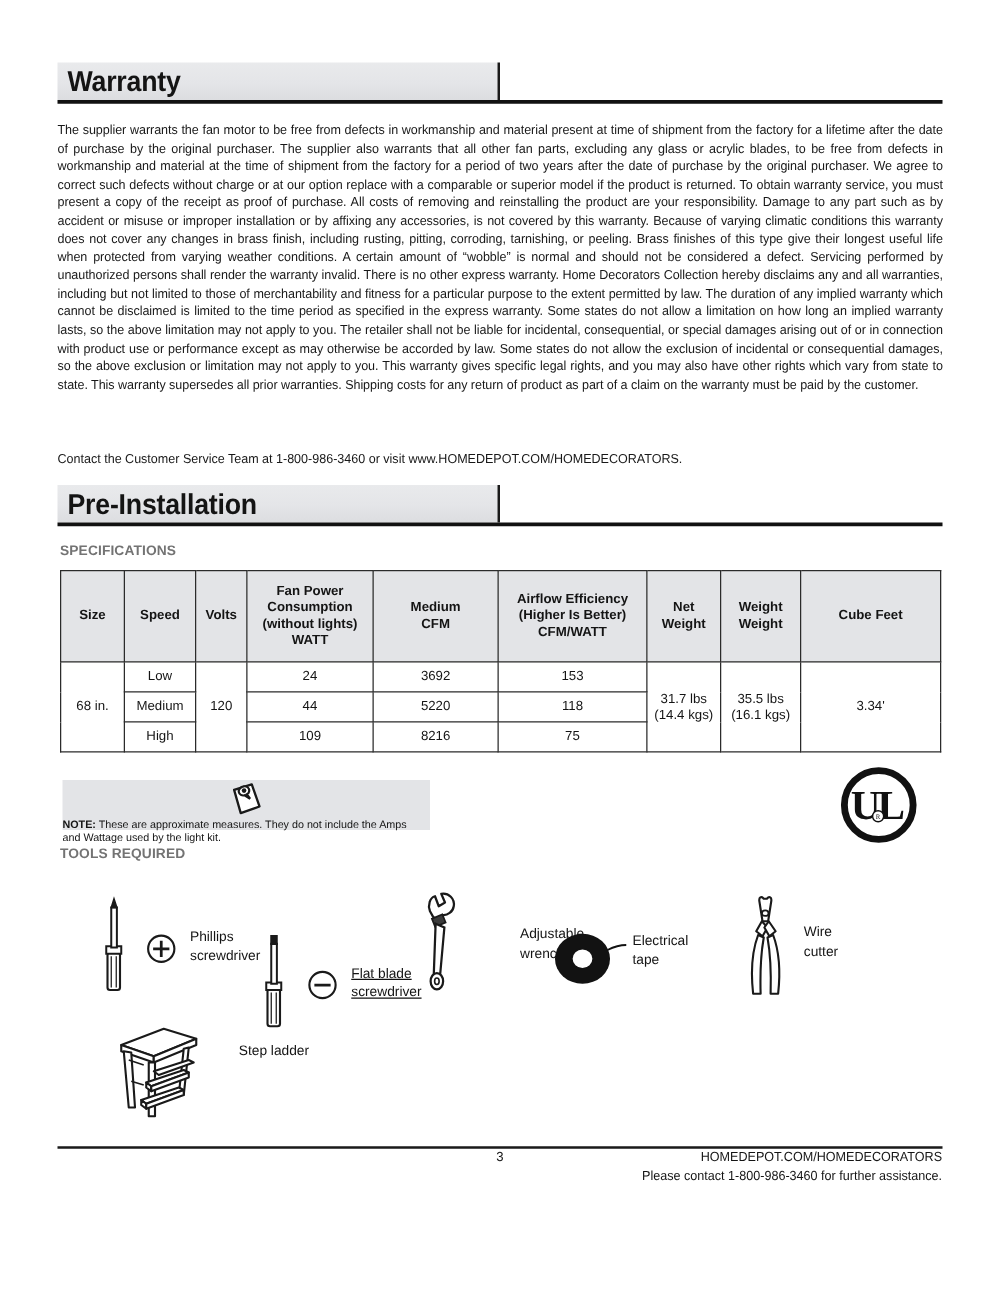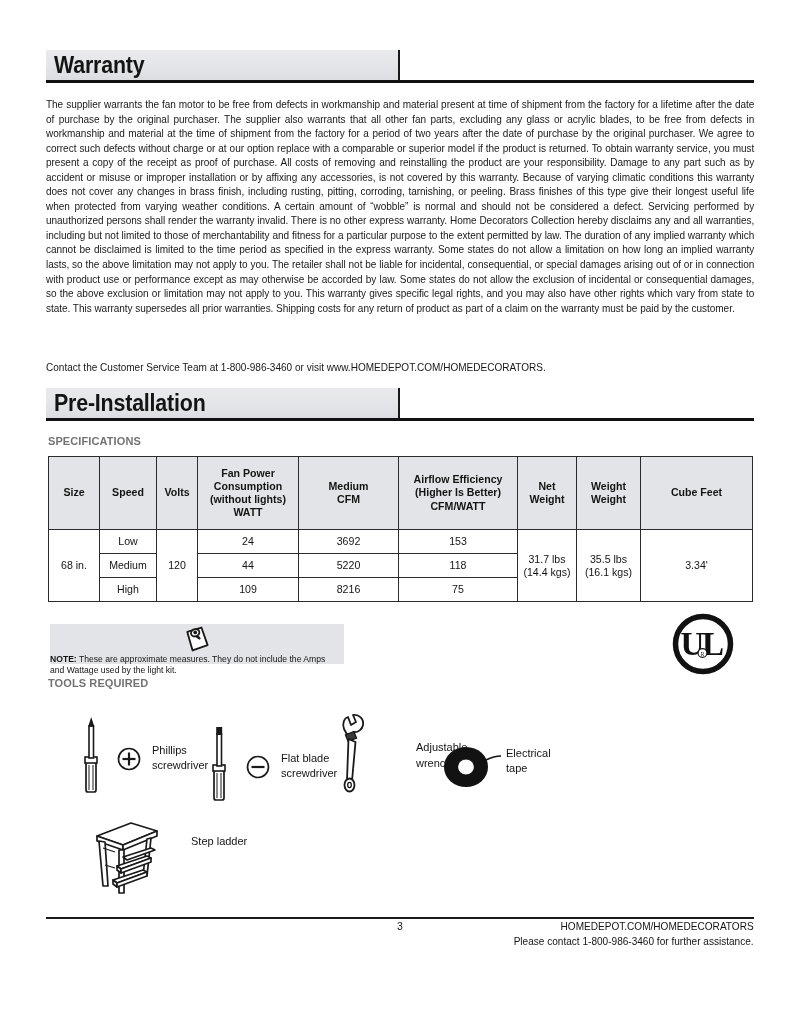--- a/index.html
+++ b/index.html
@@ -346,21 +346,21 @@
     </svg>
     <svg width="26" height="26" viewBox="0 0 26 26" style="margin-left:10px; margin-top:6px;">
       <circle cx="13" cy="13" r="10.5" fill="none" stroke="#1a1a1a" stroke-width="1.7"></circle>
       <line x1="13" y1="6.5" x2="13" y2="19.5" stroke="#1a1a1a" stroke-width="2.2"></line>
       <line x1="6.5" y1="13" x2="19.5" y2="13" stroke="#1a1a1a" stroke-width="2.2"></line>
     </svg>
     <div class="tool-label" style="margin-left:10px; margin-top:4px;">Phillips
 screwdriver</div>
   </div>
 
-  <div class="tool" style="left:205px; top:724px;">
+  <div class="tool" style="left:205px; top:745px;text-decoration:underline;">
     <svg class="tool-art" width="30" height="80" viewBox="0 0 30 80">
       <rect x="9" y="46" width="10" height="30" rx="2" fill="#ffffff" stroke="#1a1a1a" stroke-width="1.7"></rect>
       <line x1="12" y1="49" x2="12" y2="74" stroke="#1a1a1a" stroke-width="1"></line>
       <line x1="16" y1="49" x2="16" y2="74" stroke="#1a1a1a" stroke-width="1"></line>
       <rect x="8" y="41" width="12" height="6" fill="#ffffff" stroke="#1a1a1a" stroke-width="1.6"></rect>
       <rect x="12" y="10" width="4.5" height="32" fill="#ffffff" stroke="#1a1a1a" stroke-width="1.6"></rect>
       <rect x="11.2" y="3" width="6" height="8" fill="#1a1a1a"></rect>
     </svg>
     <svg width="26" height="26" viewBox="0 0 26 26" style="margin-left:10px; margin-top:6px;">
       <circle cx="13" cy="13" r="10.5" fill="none" stroke="#1a1a1a" stroke-width="1.7"></circle>
@@ -386,20 +386,32 @@
     <svg class="tool-art" width="62" height="52" viewBox="0 0 62 52">
       <ellipse cx="26" cy="30" rx="22" ry="20" fill="#121212"></ellipse>
       <ellipse cx="26" cy="30" rx="8.5" ry="8" fill="#ffffff" stroke="#121212" stroke-width="1.2"></ellipse>
       <path d="M46 23 C52 20 56 19 61 19" fill="none" stroke="#121212" stroke-width="1.5"></path>
       <path d="M44 27 C50 24 55 22 61 21" fill="none" stroke="#121212" stroke-width="0"></path>
     </svg>
     <div class="tool-label" style="margin-left:4px; margin-bottom:4px;">Electrical
 tape</div>
   </div>
 
+  <div class="tool" style="left:595px; top:715px;">
+    <svg class="tool-art" width="38" height="85" viewBox="0 0 38 85">
+      <path d="M16 4 C14 1.5 12 3 12.5 6 L15 22 L19.5 22 L22 6 C22.5 3 20.5 1.5 18.5 4 Z" fill="#ffffff" stroke="#1a1a1a" stroke-width="1.7" stroke-linejoin="round"></path>
+      <ellipse cx="17.2" cy="15.5" rx="2.6" ry="2.2" fill="#ffffff" stroke="#1a1a1a" stroke-width="1.4"></ellipse>
+      <path d="M14.5 22 L10 30 L15 34 L19 27 Z" fill="#ffffff" stroke="#1a1a1a" stroke-width="1.7" stroke-linejoin="round"></path>
+      <path d="M20 22 L25.5 30 L20.5 34 L16.5 27 Z" fill="#ffffff" stroke="#1a1a1a" stroke-width="1.7" stroke-linejoin="round"></path>
+      <path d="M11.5 33 C7 45 5.5 62 7.5 80 L13.5 80 C13 62 14 46 16 35 Z" fill="#ffffff" stroke="#1a1a1a" stroke-width="1.7" stroke-linejoin="round"></path>
+      <path d="M23.5 33 C28 45 29.5 62 27.5 80 L21.5 80 C22 62 21 46 19 35 Z" fill="#ffffff" stroke="#1a1a1a" stroke-width="1.7" stroke-linejoin="round"></path>
+    </svg>
+    <div class="tool-label" style="margin-left:10px; margin-bottom:6px;">Wire
+cutter</div>
+  </div>
 
   <div class="tool" style="left:85px; top:810px;">
     <svg class="tool-art" width="92" height="86" viewBox="0 0 92 86">
       <path d="M12 26 L46 13 L72 21 L38 35 Z" fill="#ffffff" stroke="#1a1a1a" stroke-width="1.7" stroke-linejoin="round"></path>
       <path d="M12 26 L12 31 L38 40 L38 35 Z" fill="#ffffff" stroke="#1a1a1a" stroke-width="1.7" stroke-linejoin="round"></path>
       <path d="M38 35 L38 40 L72 26 L72 21 Z" fill="#ffffff" stroke="#1a1a1a" stroke-width="1.7" stroke-linejoin="round"></path>
       <path d="M14 31 L18 76 L23 76 L20 32 Z" fill="#ffffff" stroke="#1a1a1a" stroke-width="1.7" stroke-linejoin="round"></path>
       <path d="M34 40 L34 83 L39 83 L39 40 Z" fill="#ffffff" stroke="#1a1a1a" stroke-width="1.7" stroke-linejoin="round"></path>
       <path d="M66 28 L62 66 L58 66 L62 29 Z" fill="#ffffff" stroke="#1a1a1a" stroke-width="1.7" stroke-linejoin="round"></path>
       <path d="M38 47 L66 38 L70 40 L42 50 Z" fill="#ffffff" stroke="#1a1a1a" stroke-width="1.6" stroke-linejoin="round"></path>

